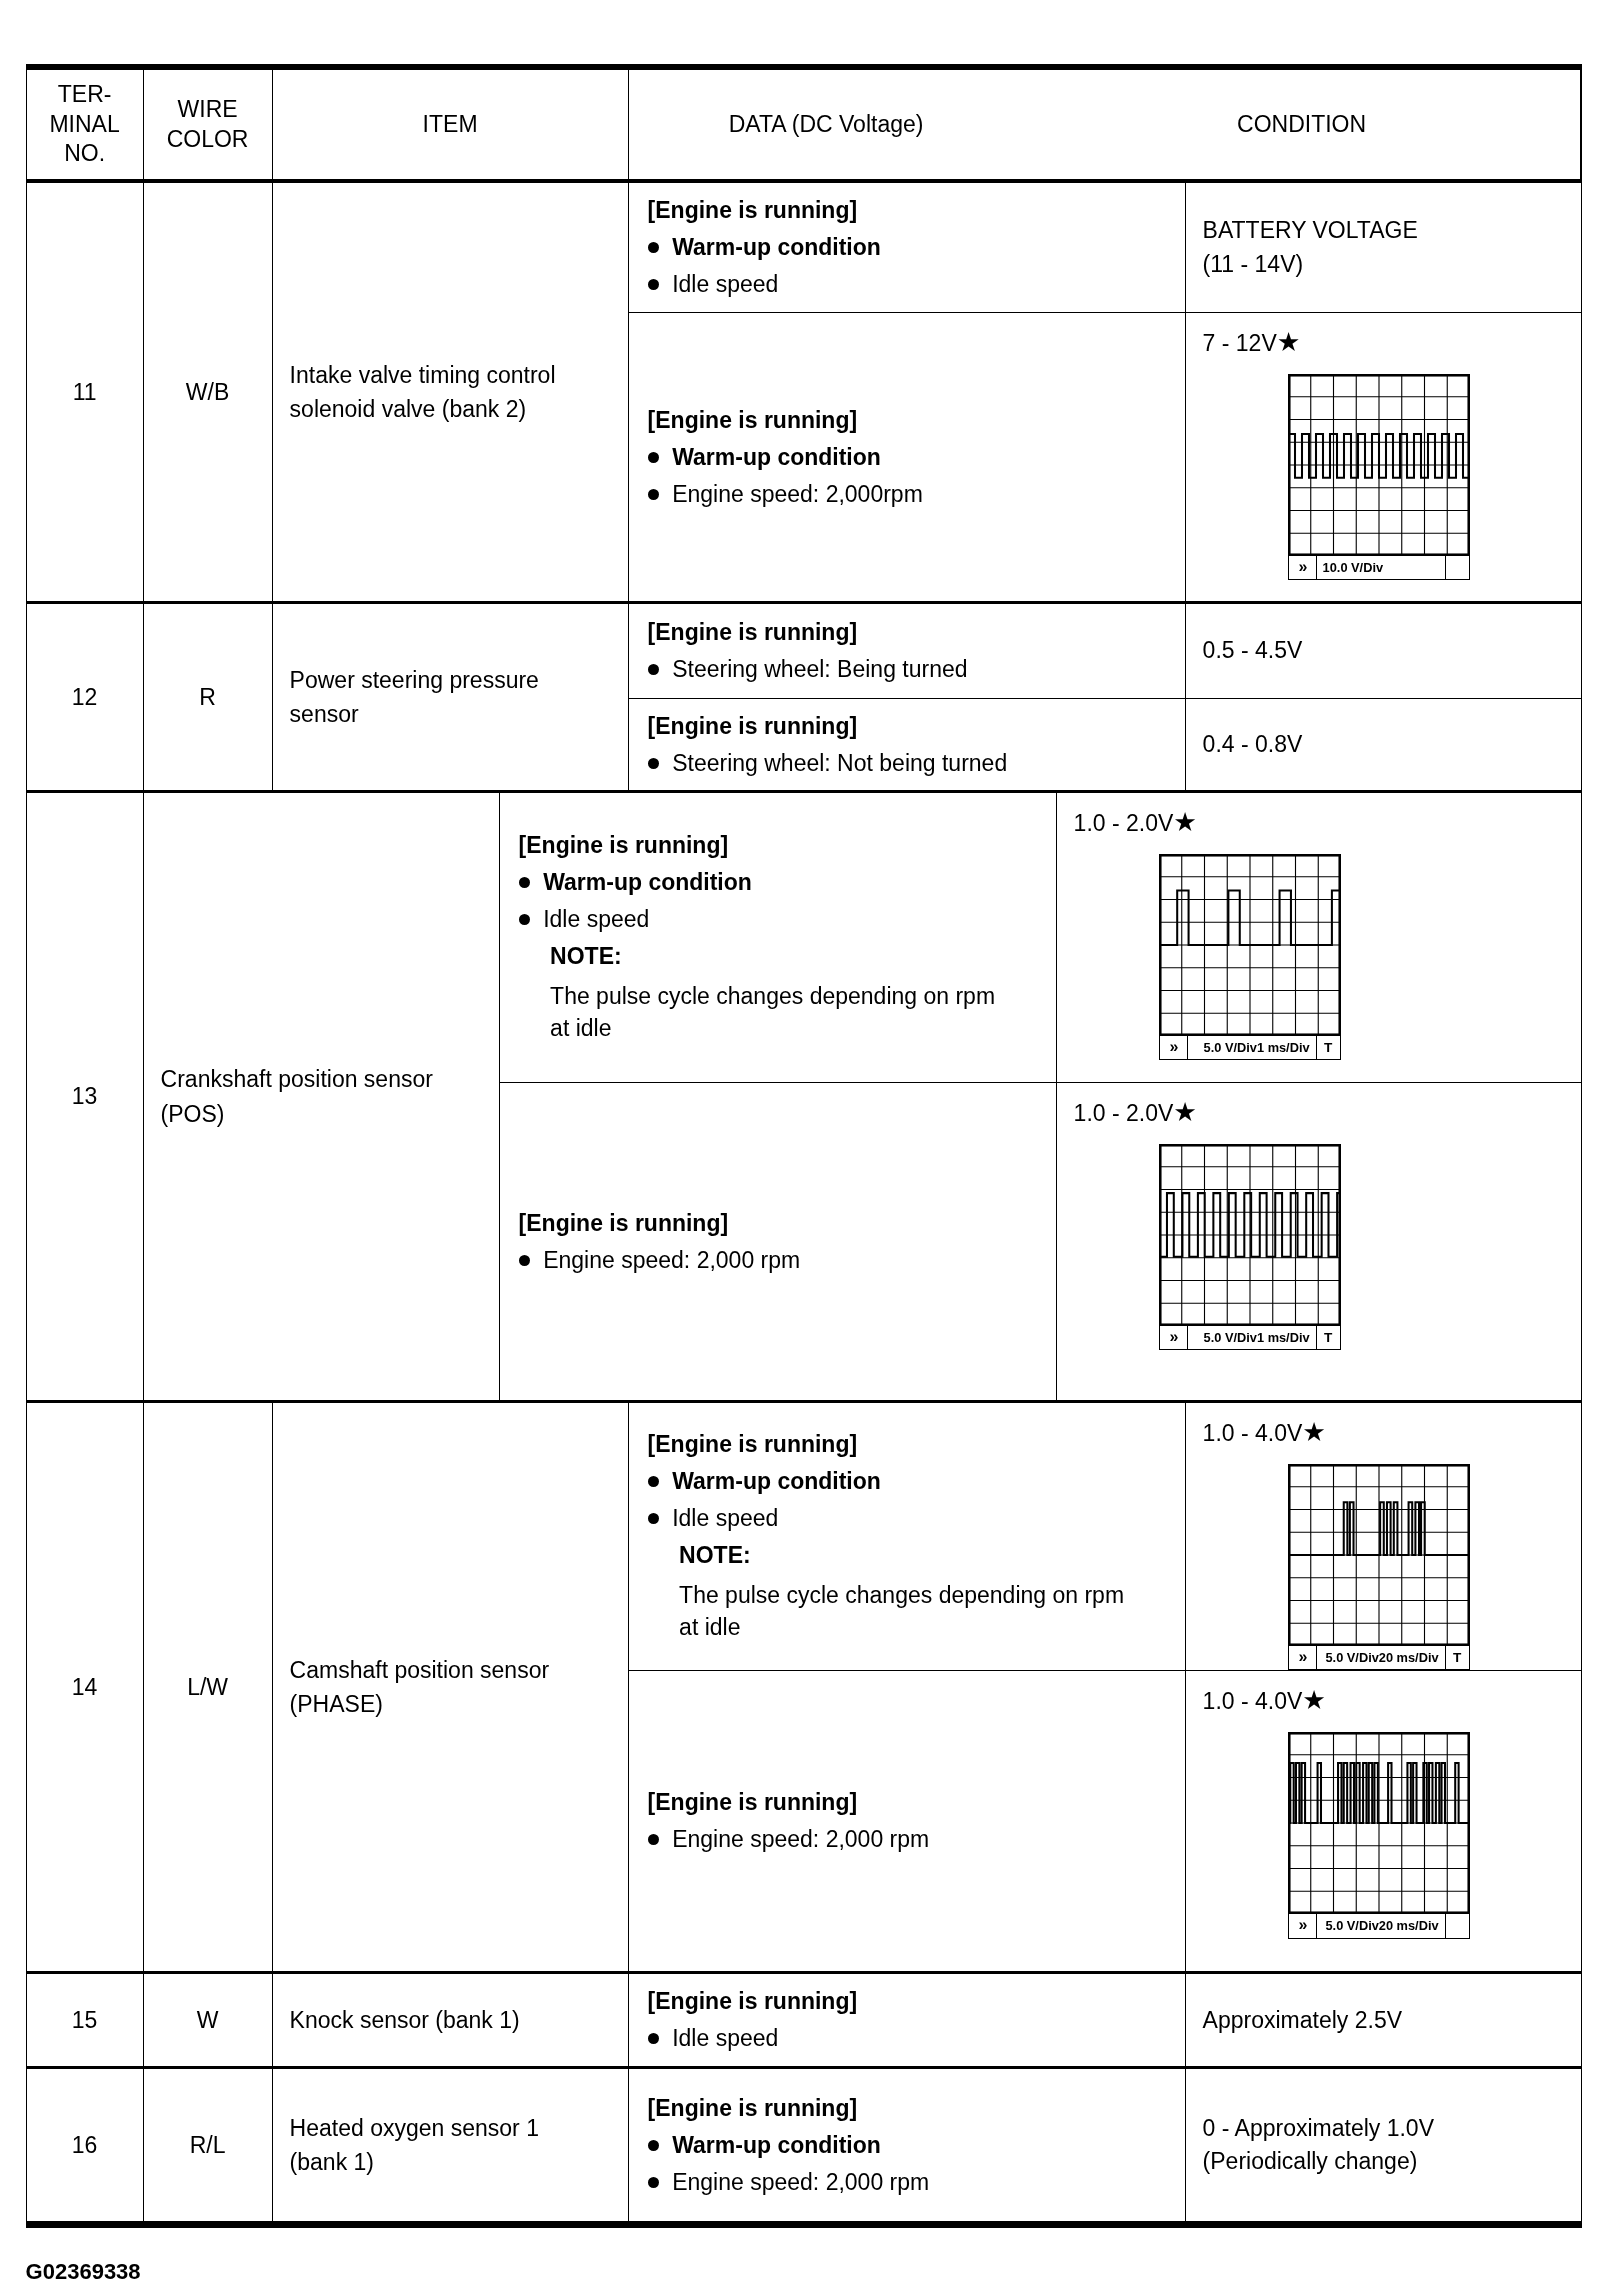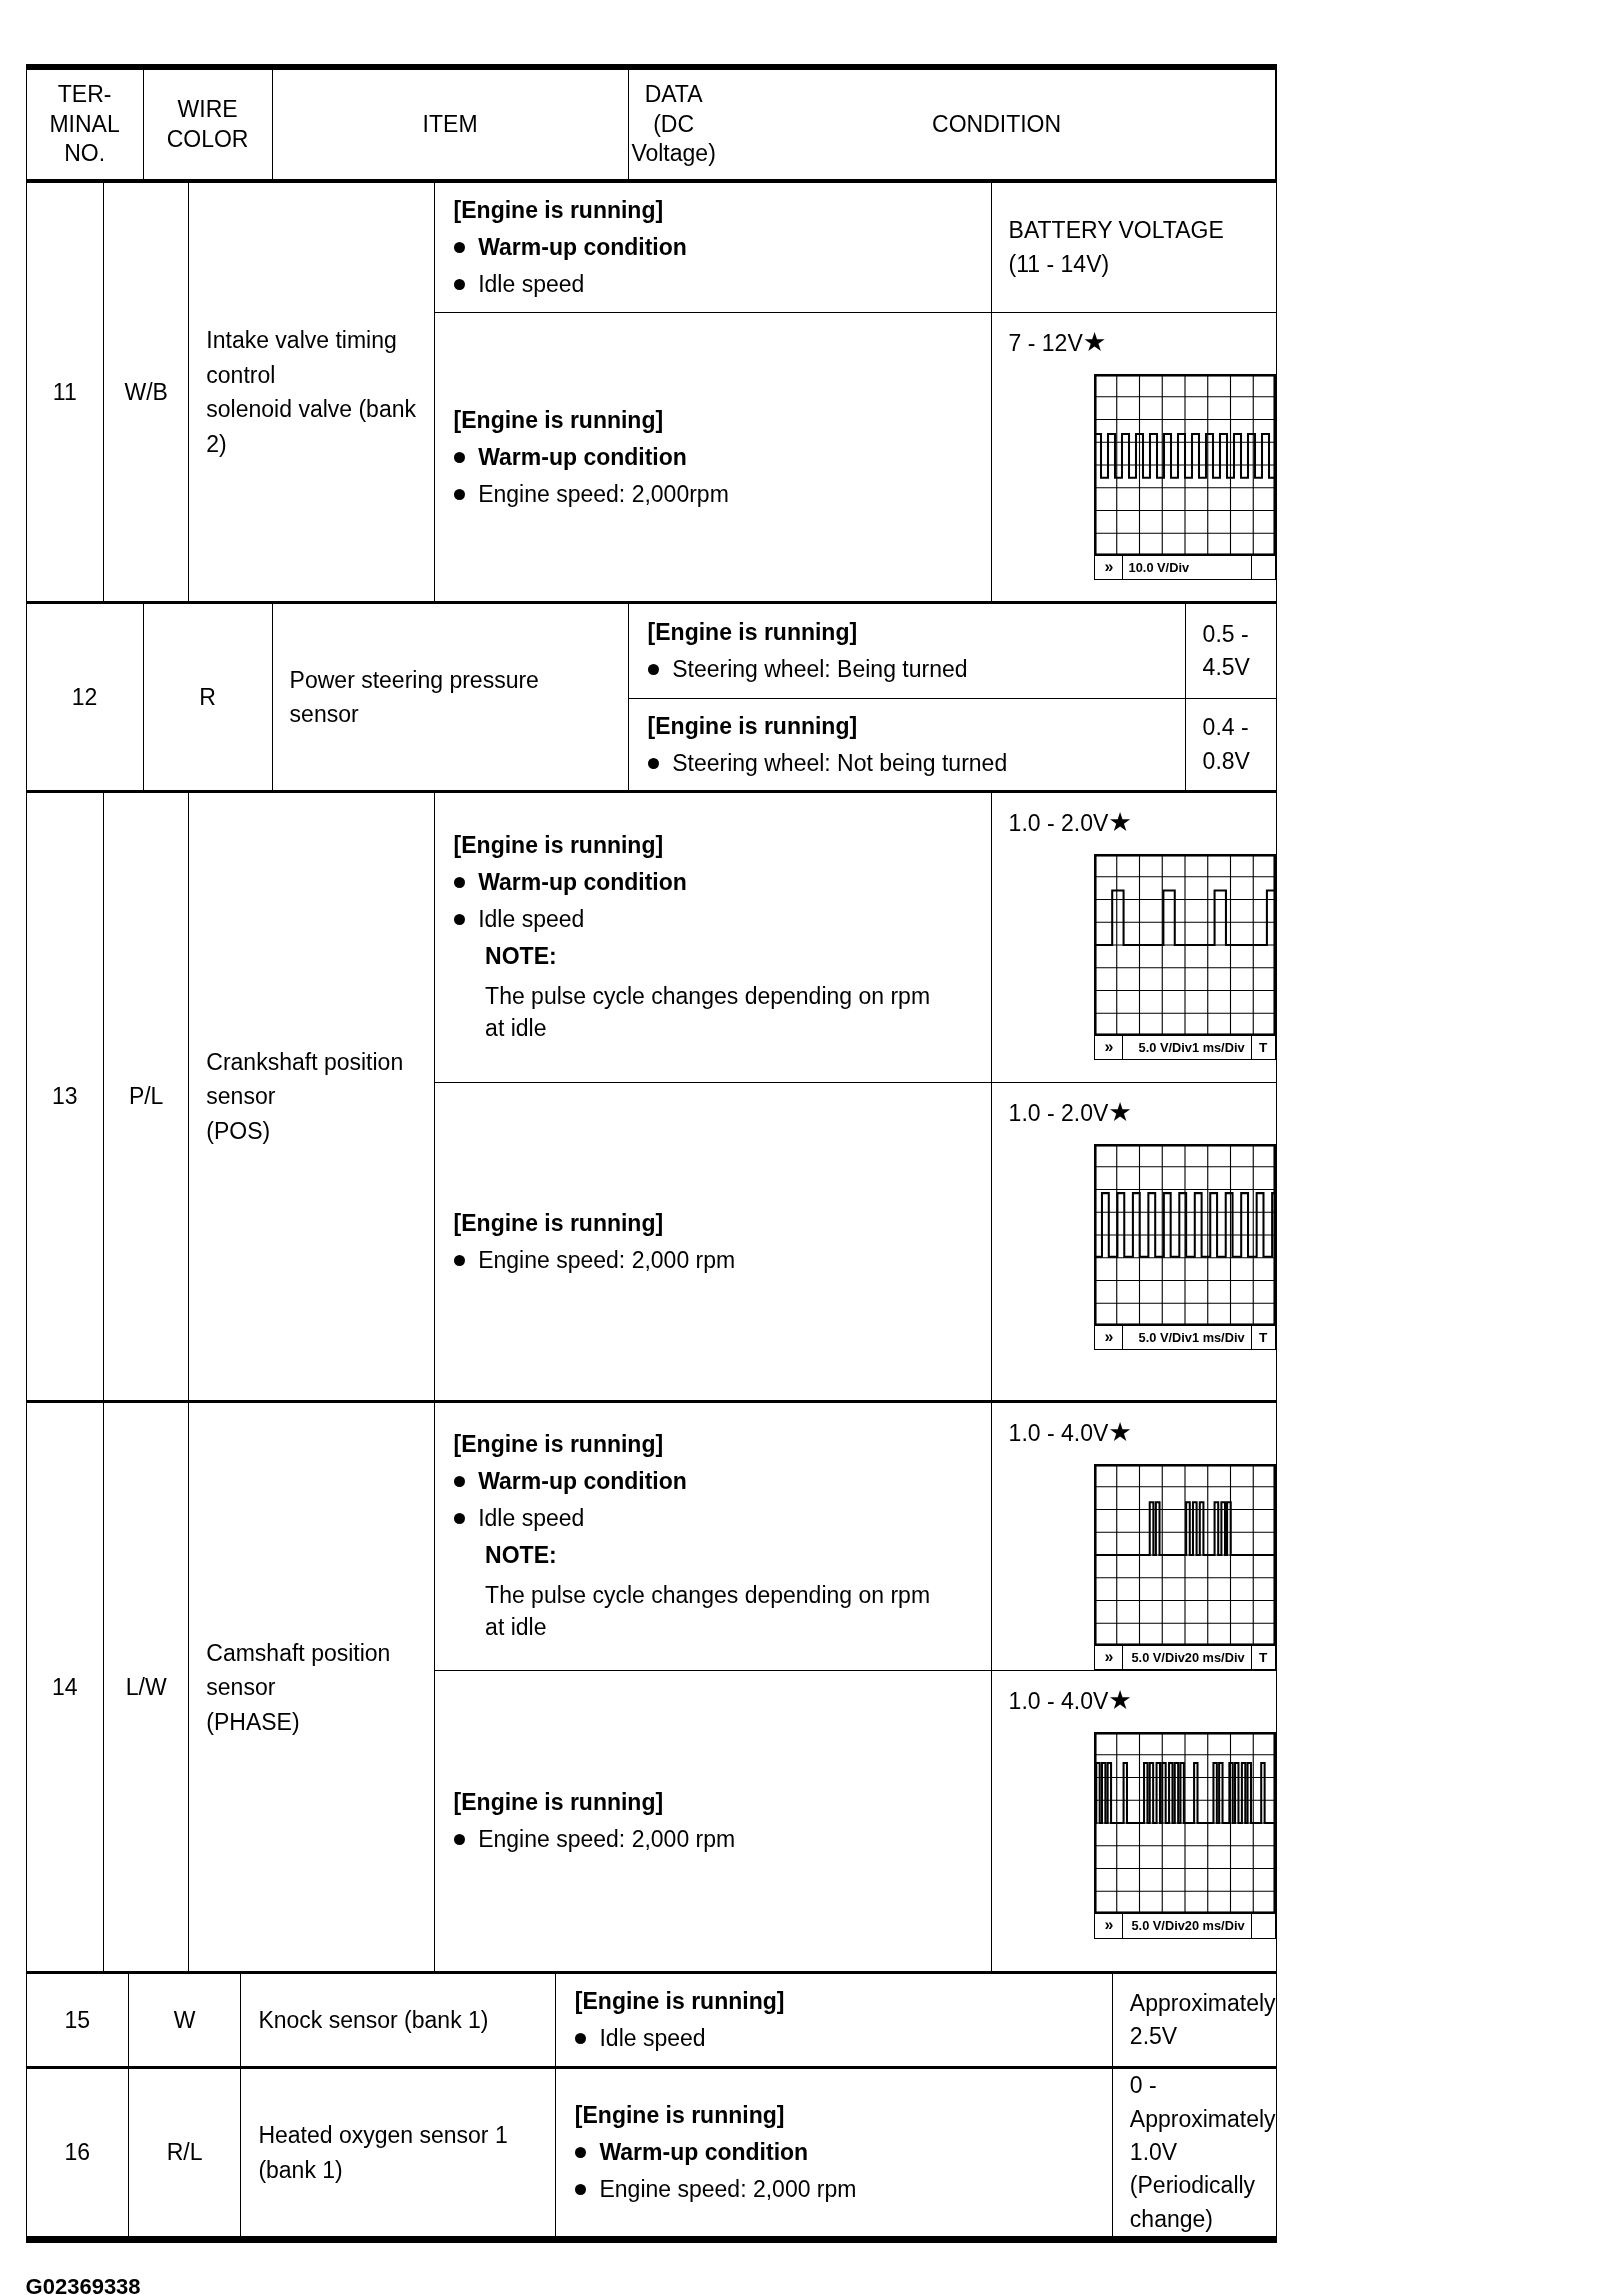--- a/index.html
+++ b/index.html
@@ -1,19 +1,19 @@
 <!DOCTYPE html>
 <html style="font-size:13.6px"><head>
 <meta charset="utf-8">
 <style>
   html,body{margin:0;padding:0;background:#fff;color:#000;
     font-family:"Liberation Sans","DejaVu Sans",sans-serif;}
   .page{width:1607px;min-height:2295px;box-sizing:border-box;
     padding:64px 25.6px 0 25.6px;background:#fff;}
-  .tbl{width:1251px;box-sizing:border-box;
+  .tbl{width:1556px;box-sizing:border-box;
     border:1.7px solid #000;border-top-width:6px;border-bottom-width:7.7px;}
   .hdr{display:flex;height:109px;border-bottom:4.3px solid #000;}
   .th{display:flex;align-items:center;justify-content:center;text-align:center;
     white-space:pre-line;font-size:23px;line-height:1.3;box-sizing:border-box;}
   .c1{width:117px;border-right:1.7px solid #000;}
   .c2{width:129px;border-right:1.7px solid #000;}
   .c3{width:356px;border-right:1.7px solid #000;}
   .c4{width:557px;border-right:1.7px solid #000;}
   .c5{flex:1;}
   .row{display:flex;border-bottom:3.4px solid #000;}
@@ -179,23 +179,20 @@
                   <div>0.4 - 0.8V</div>
                 </div>
               </div>
             </div>
           </div>
         </div>
         <div class="row">
           <div class="rc c1">
             <span>13</span>
           </div>
-          <div class="rc c2">
-            <span>P/L</span>
-          </div>
           <div class="rc c3 itemc">
             <div class="item-lines">
               <div>Crankshaft position sensor</div>
               <div>(POS)</div>
             </div>
           </div>
           <div class="subs">
             <div class="sub" style="min-height: 290px;">
               <div class="cond">
                 <div class="cond-h">[Engine is running]</div>

